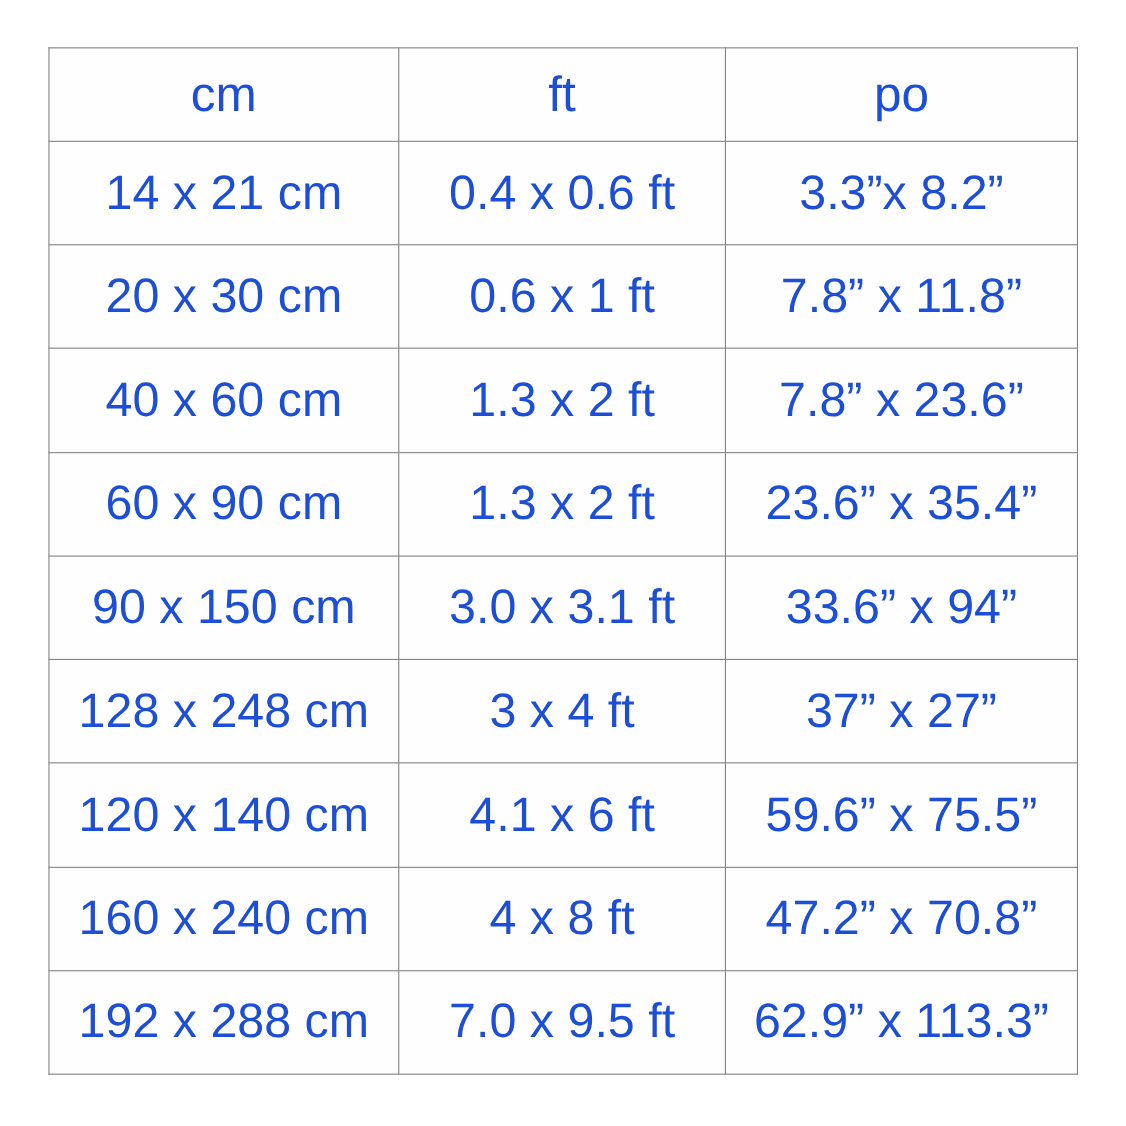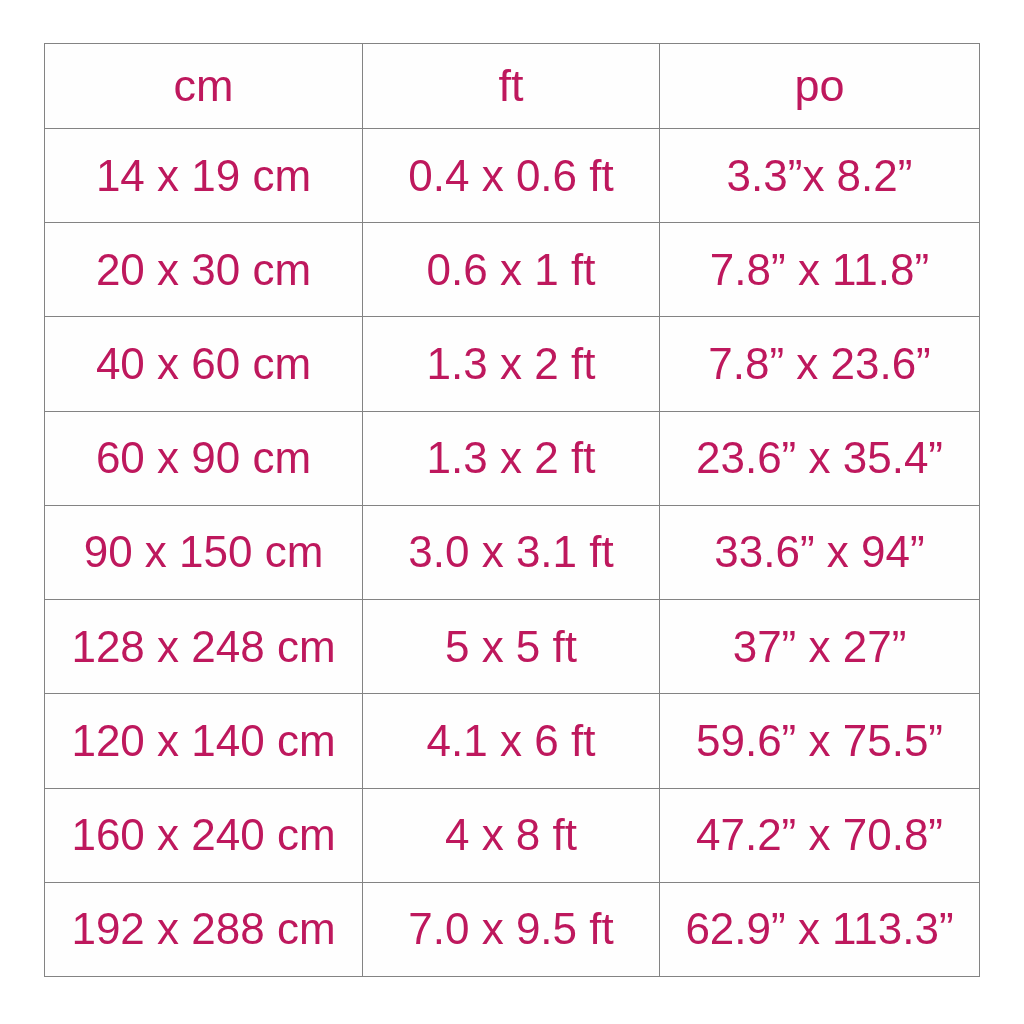--- a/index.html
+++ b/index.html
@@ -26,21 +26,21 @@
     border-collapse: collapse;
     table-layout: fixed;
     background: #fefefe;
   }
   table.size-table th,
   table.size-table td {
     border: 1px solid #838383;
     text-align: center;
     vertical-align: middle;
     font-weight: 400;
-    color: #be185d;
+    color: #1d4ed8;
     white-space: nowrap;
     overflow: visible;
     padding: 0;
   }
   table.size-table th {
     height: 84px;
     font-size: 45px;
   }
   table.size-table td {
     height: 85px;
@@ -62,21 +62,21 @@
     </colgroup>
     <thead>
       <tr>
         <th>cm</th>
         <th>ft</th>
         <th>po</th>
       </tr>
     </thead>
     <tbody>
         <tr>
-    <td>14 x 19 cm</td>
+    <td>14 x 21 cm</td>
     <td>0.4 x 0.6 ft</td>
     <td>3.3”x 8.2”</td>
   </tr>
         <tr>
     <td>20 x 30 cm</td>
     <td>0.6 x 1 ft</td>
     <td>7.8” x 11.8”</td>
   </tr>
         <tr>
     <td>40 x 60 cm</td>
@@ -88,21 +88,21 @@
     <td>1.3 x 2 ft</td>
     <td>23.6” x 35.4”</td>
   </tr>
         <tr>
     <td>90 x 150 cm</td>
     <td>3.0 x 3.1 ft</td>
     <td>33.6” x 94”</td>
   </tr>
         <tr>
     <td>128 x 248 cm</td>
-    <td>5 x 5 ft</td>
+    <td>3 x 4 ft</td>
     <td>37” x 27”</td>
   </tr>
         <tr>
     <td>120 x 140 cm</td>
     <td>4.1 x 6 ft</td>
     <td>59.6” x 75.5”</td>
   </tr>
         <tr>
     <td>160 x 240 cm</td>
     <td>4 x 8 ft</td>

